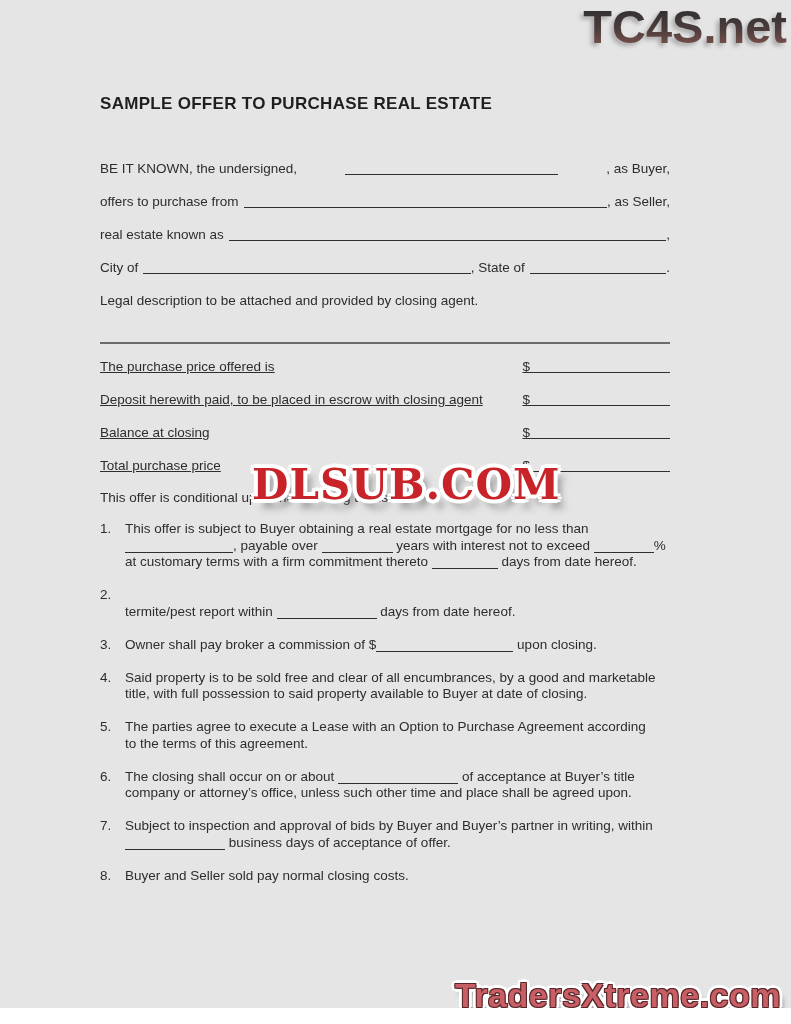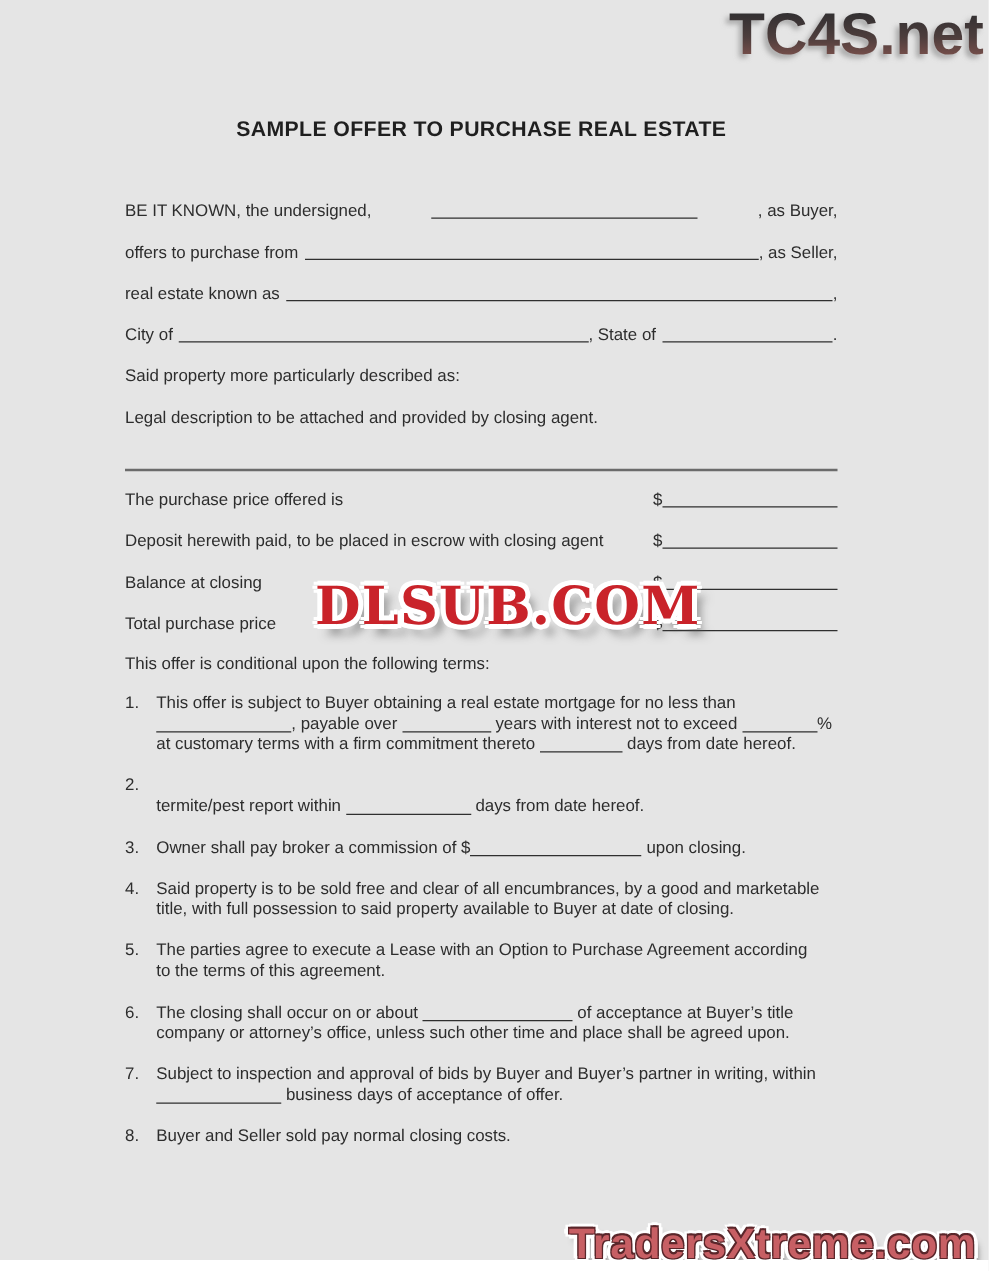--- a/index.html
+++ b/index.html
@@ -4,36 +4,36 @@
 <style>
   html,body{margin:0;padding:0;}
   body{
     width:791px;height:1024px;background:#ffffff;
     font-family:"Liberation Sans", sans-serif;color:#2d2d2d;
   }
   .page{position:relative;width:791px;height:1008px;background:#e5e5e5;overflow:hidden;}
   .content{position:absolute;left:100px;top:0;width:570px;font-size:13.5px;}
 
   .title{
-    margin:94px 0 0 0;text-align:center;font-size:17px;font-weight:bold;
+    margin:94px 0 0 0;text-align:left;font-size:17px;font-weight:bold;
     letter-spacing:.3px;color:#1f1f1f;line-height:20px;white-space:nowrap;
   }
 
   
   .fline{display:flex;align-items:baseline;line-height:17px;margin-top:16px;white-space:nowrap;}
   .fline.first{margin-top:46px;gap:48px;}
   .fblank{flex:1;height:0;border-bottom:1.4px solid #2f2f2f;align-self:flex-end;margin-bottom:2px;}
   .fblank.ml{margin-left:5px;}
   .fblank.wide{flex:2.4;}
   .pline{line-height:17px;margin-top:16px;white-space:nowrap;}
 
   .divider{height:2px;background:#6b6b6b;margin-top:33px;}
 
   
-  .prow{display:flex;align-items:flex-start;line-height:17px;margin-top:16px;white-space:nowrap;}
+  .prow{display:flex;align-items:flex-start;line-height:17px;margin-top:16px;white-space:nowrap;text-decoration:underline;}
   .prow.first{margin-top:14px;}
   .prow .sp{flex:1;}
   .pblank{width:140px;height:0;border-bottom:1.4px solid #2f2f2f;align-self:flex-end;margin-bottom:2px;}
 
   .terms-heading{line-height:17px;margin-top:15px;white-space:nowrap;}
 
   
   .term{display:flex;margin-top:16.5px;line-height:16.5px;}
   .term.first{margin-top:15px;}
   .tnum{width:25px;flex:none;}
@@ -106,21 +106,20 @@
       </div>
 
     <div class="fline">
         <span>City of</span>
         <span class="fblank ml wide"></span>
         <span>, State of</span>
         <span class="fblank ml"></span>
         <span>.</span>
       </div>
 
-    <div class="pline">Said property more particularly described as:</div>
 
     <div class="pline">Legal description to be attached and provided by closing agent.</div>
 
     <div class="divider"></div>
 
     <div class="prow first">
         <span>The purchase price offered is</span>
         <span class="sp"></span>
         <span>$</span>
         <span class="pblank"></span>

